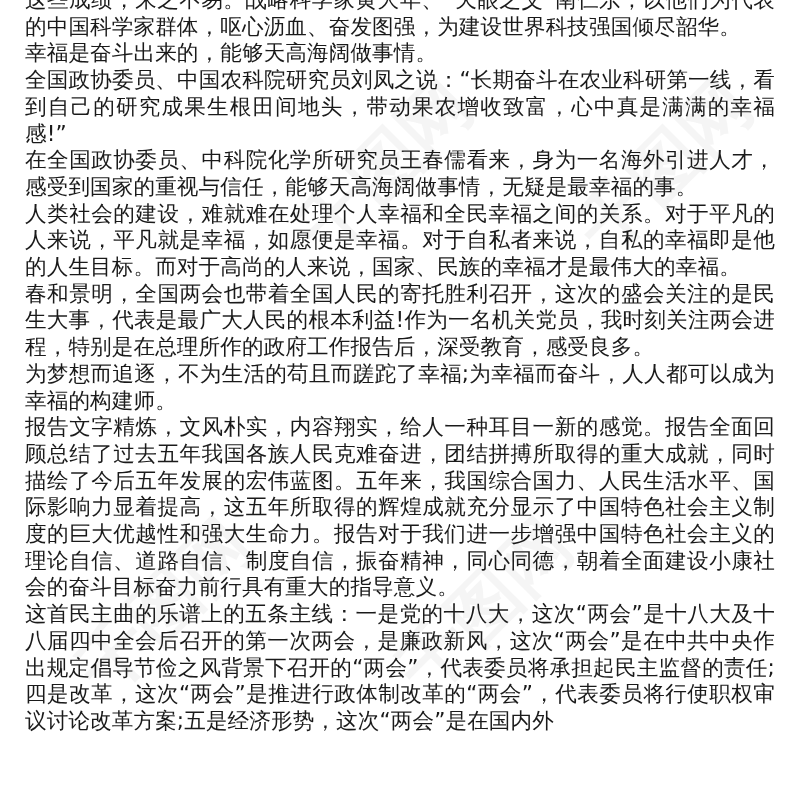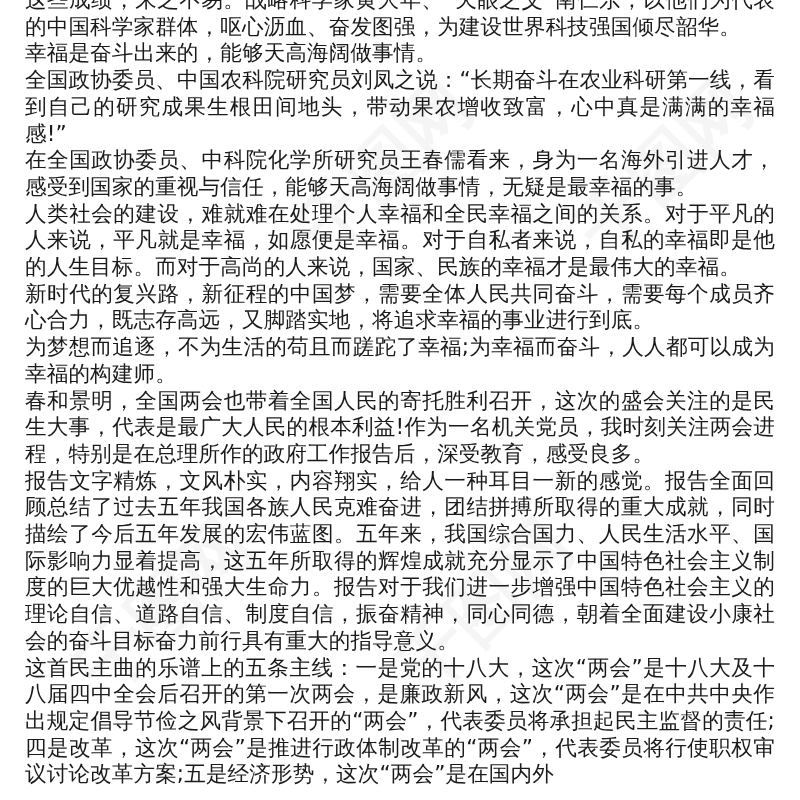--- a/index.html
+++ b/index.html
@@ -47,18 +47,17 @@
 <div class="watermark" style="left:560px; top:120px;">千图网</div>
 <div class="watermark" style="left:60px; top:560px;">千图网</div>
 <div class="watermark" style="left:380px; top:560px;">千图网</div>
 
 <div class="page">
   <p class="para">这些成绩，来之不易。战略科学家黄大年、“天眼之父”南仁东，以他们为代表的中国科学家群体，呕心沥血、奋发图强，为建设世界科技强国倾尽韶华。</p>
   <p class="para">幸福是奋斗出来的，能够天高海阔做事情。</p>
   <p class="para">全国政协委员、中国农科院研究员刘凤之说：“长期奋斗在农业科研第一线，看到自己的研究成果生根田间地头，带动果农增收致富，心中真是满满的幸福感!”</p>
   <p class="para">在全国政协委员、中科院化学所研究员王春儒看来，身为一名海外引进人才，感受到国家的重视与信任，能够天高海阔做事情，无疑是最幸福的事。</p>
   <p class="para">人类社会的建设，难就难在处理个人幸福和全民幸福之间的关系。对于平凡的人来说，平凡就是幸福，如愿便是幸福。对于自私者来说，自私的幸福即是他的人生目标。而对于高尚的人来说，国家、民族的幸福才是最伟大的幸福。</p>
-  <p class="para">新时代的复兴路，新征程的中国梦，需要全体人民共同奋斗，需要每个成员齐心合力，既志存高远，又脚踏实地，将追求幸福的事业进行到底。</p>
+  <p class="para">春和景明，全国两会也带着全国人民的寄托胜利召开，这次的盛会关注的是民生大事，代表是最广大人民的根本利益!作为一名机关党员，我时刻关注两会进程，特别是在总理所作的政府工作报告后，深受教育，感受良多。</p>
   <p class="para">为梦想而追逐，不为生活的苟且而蹉跎了幸福;为幸福而奋斗，人人都可以成为幸福的构建师。</p>
-  <p class="para">春和景明，全国两会也带着全国人民的寄托胜利召开，这次的盛会关注的是民生大事，代表是最广大人民的根本利益!作为一名机关党员，我时刻关注两会进程，特别是在总理所作的政府工作报告后，深受教育，感受良多。</p>
   <p class="para">报告文字精炼，文风朴实，内容翔实，给人一种耳目一新的感觉。报告全面回顾总结了过去五年我国各族人民克难奋进，团结拼搏所取得的重大成就，同时描绘了今后五年发展的宏伟蓝图。五年来，我国综合国力、人民生活水平、国际影响力显着提高，这五年所取得的辉煌成就充分显示了中国特色社会主义制度的巨大优越性和强大生命力。报告对于我们进一步增强中国特色社会主义的理论自信、道路自信、制度自信，振奋精神，同心同德，朝着全面建设小康社会的奋斗目标奋力前行具有重大的指导意义。</p>
   <p class="para">这首民主曲的乐谱上的五条主线：一是党的十八大，这次“两会”是十八大及十八届四中全会后召开的第一次两会，是廉政新风，这次“两会”是在中共中央作出规定倡导节俭之风背景下召开的“两会”，代表委员将承担起民主监督的责任;四是改革，这次“两会”是推进行政体制改革的“两会”，代表委员将行使职权审议讨论改革方案;五是经济形势，这次“两会”是在国内外</p>
 </div>
 
 </body></html>

